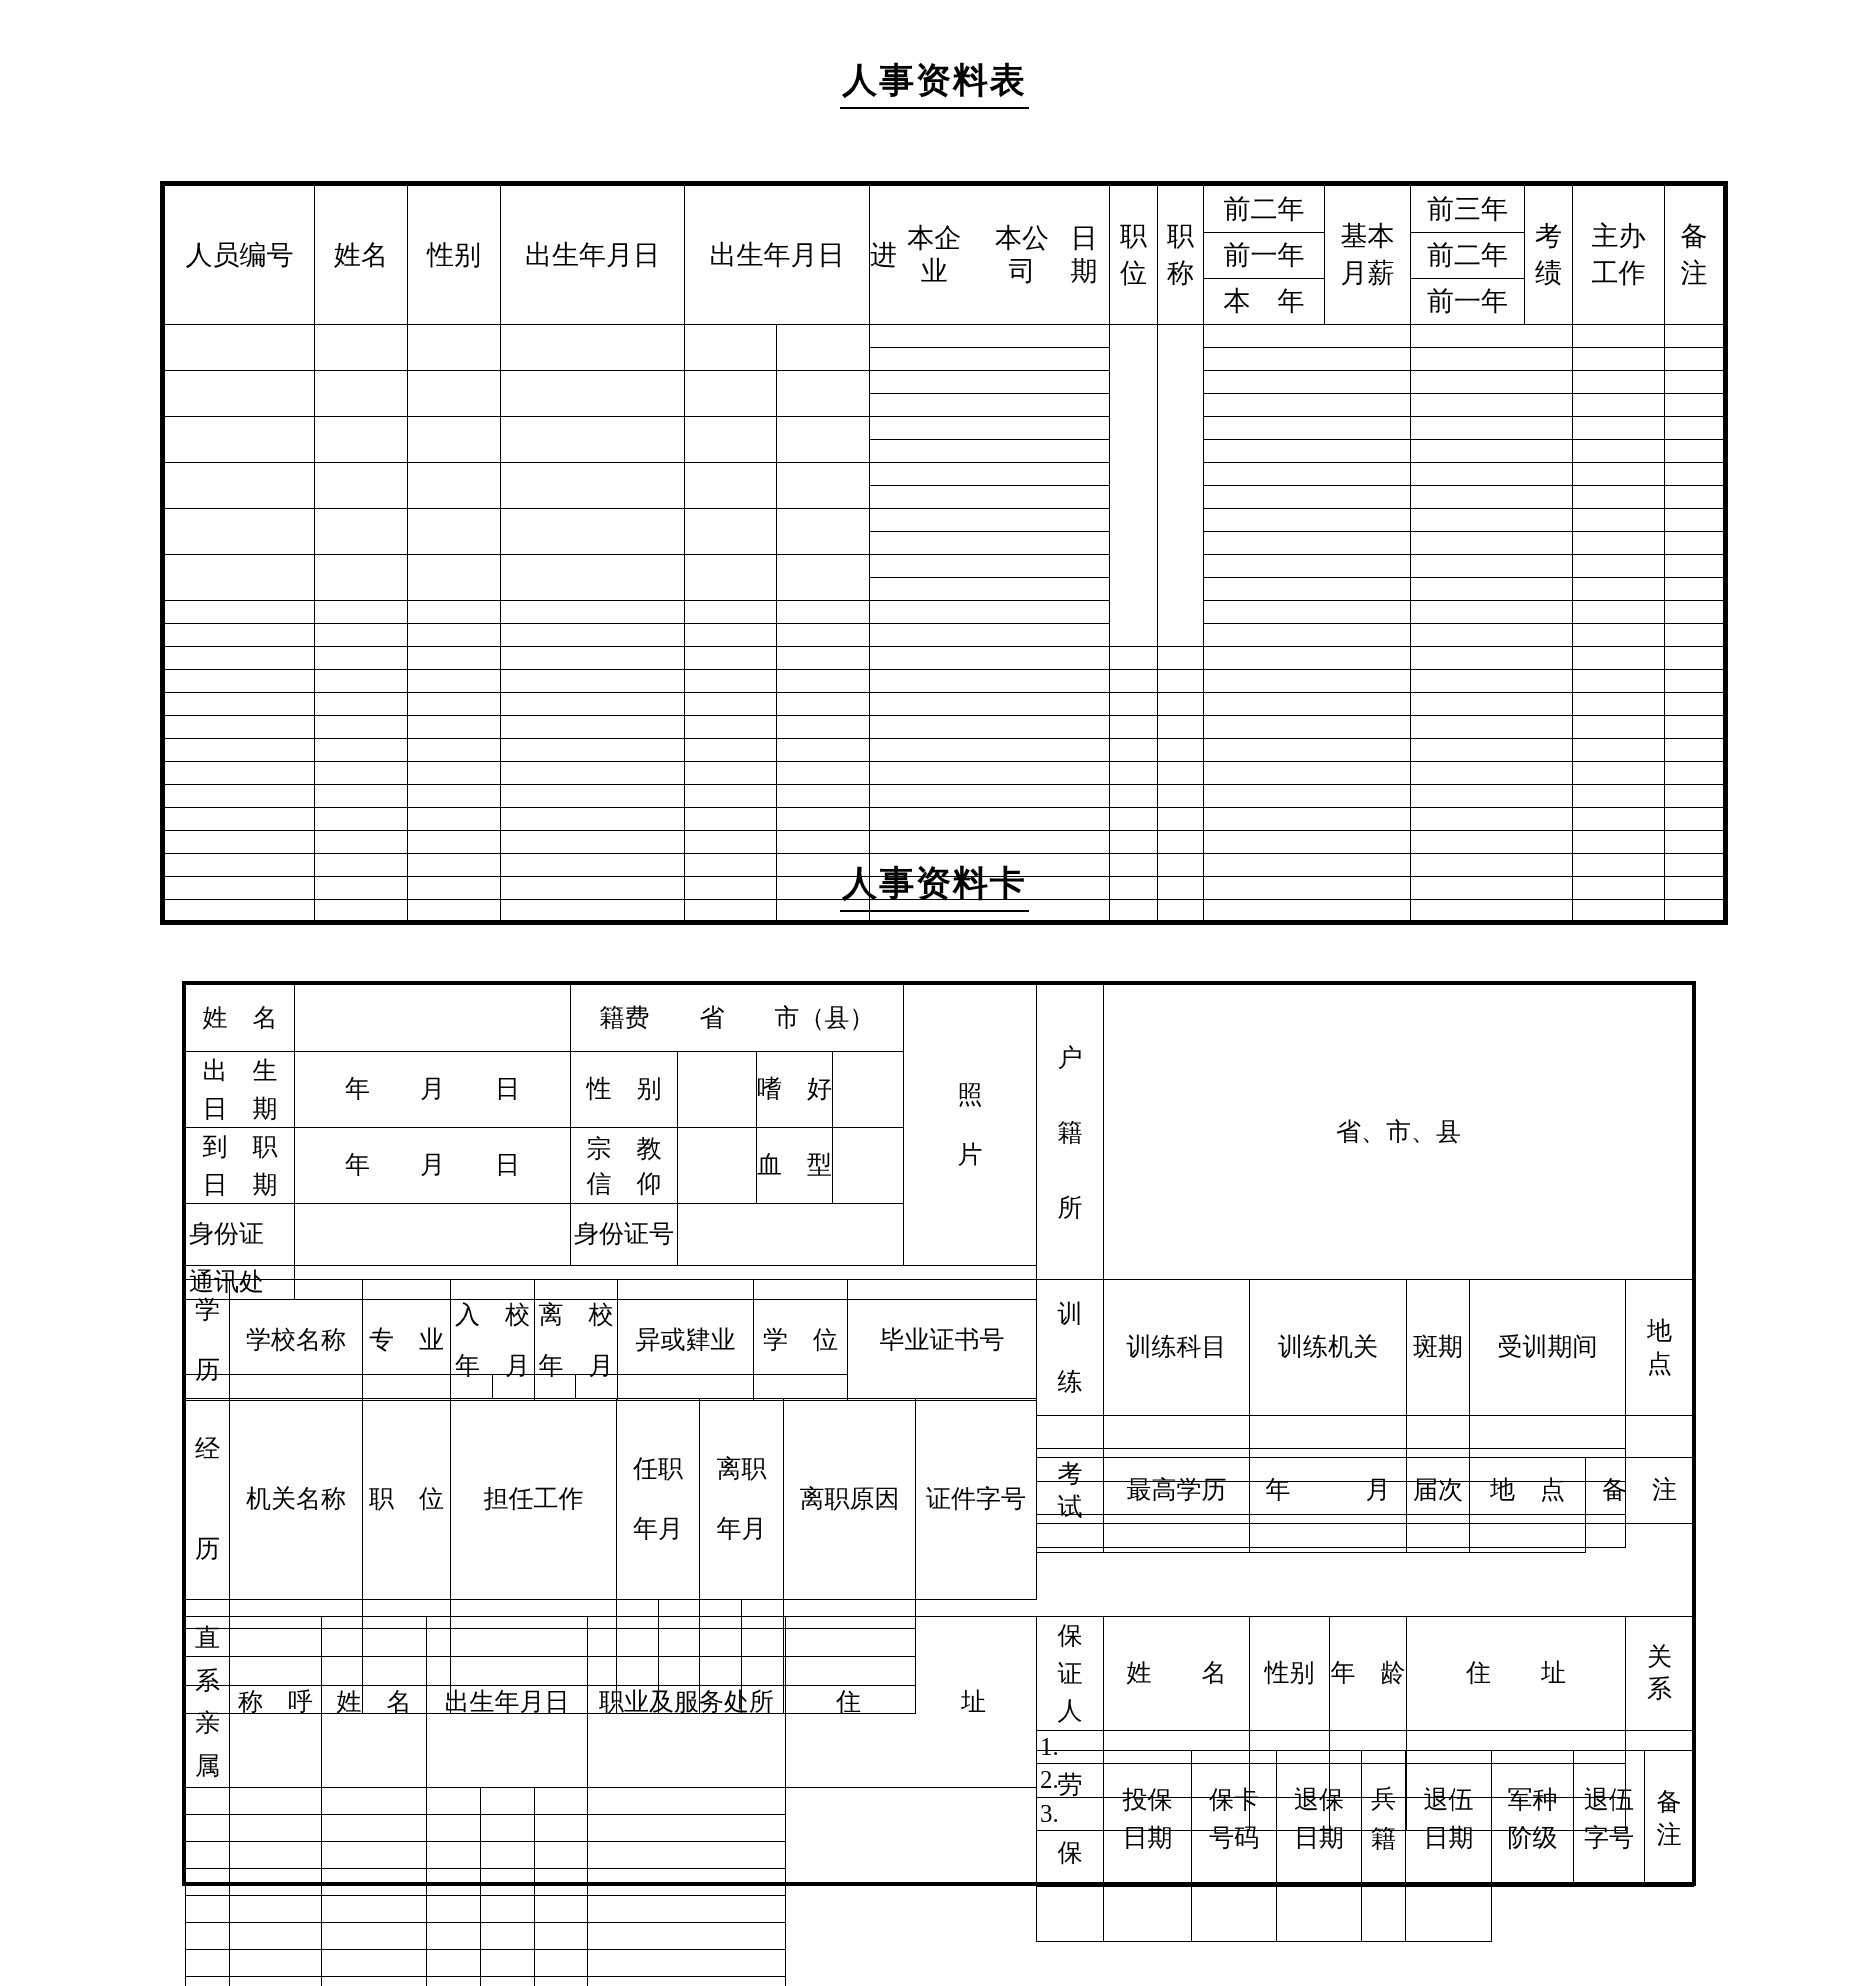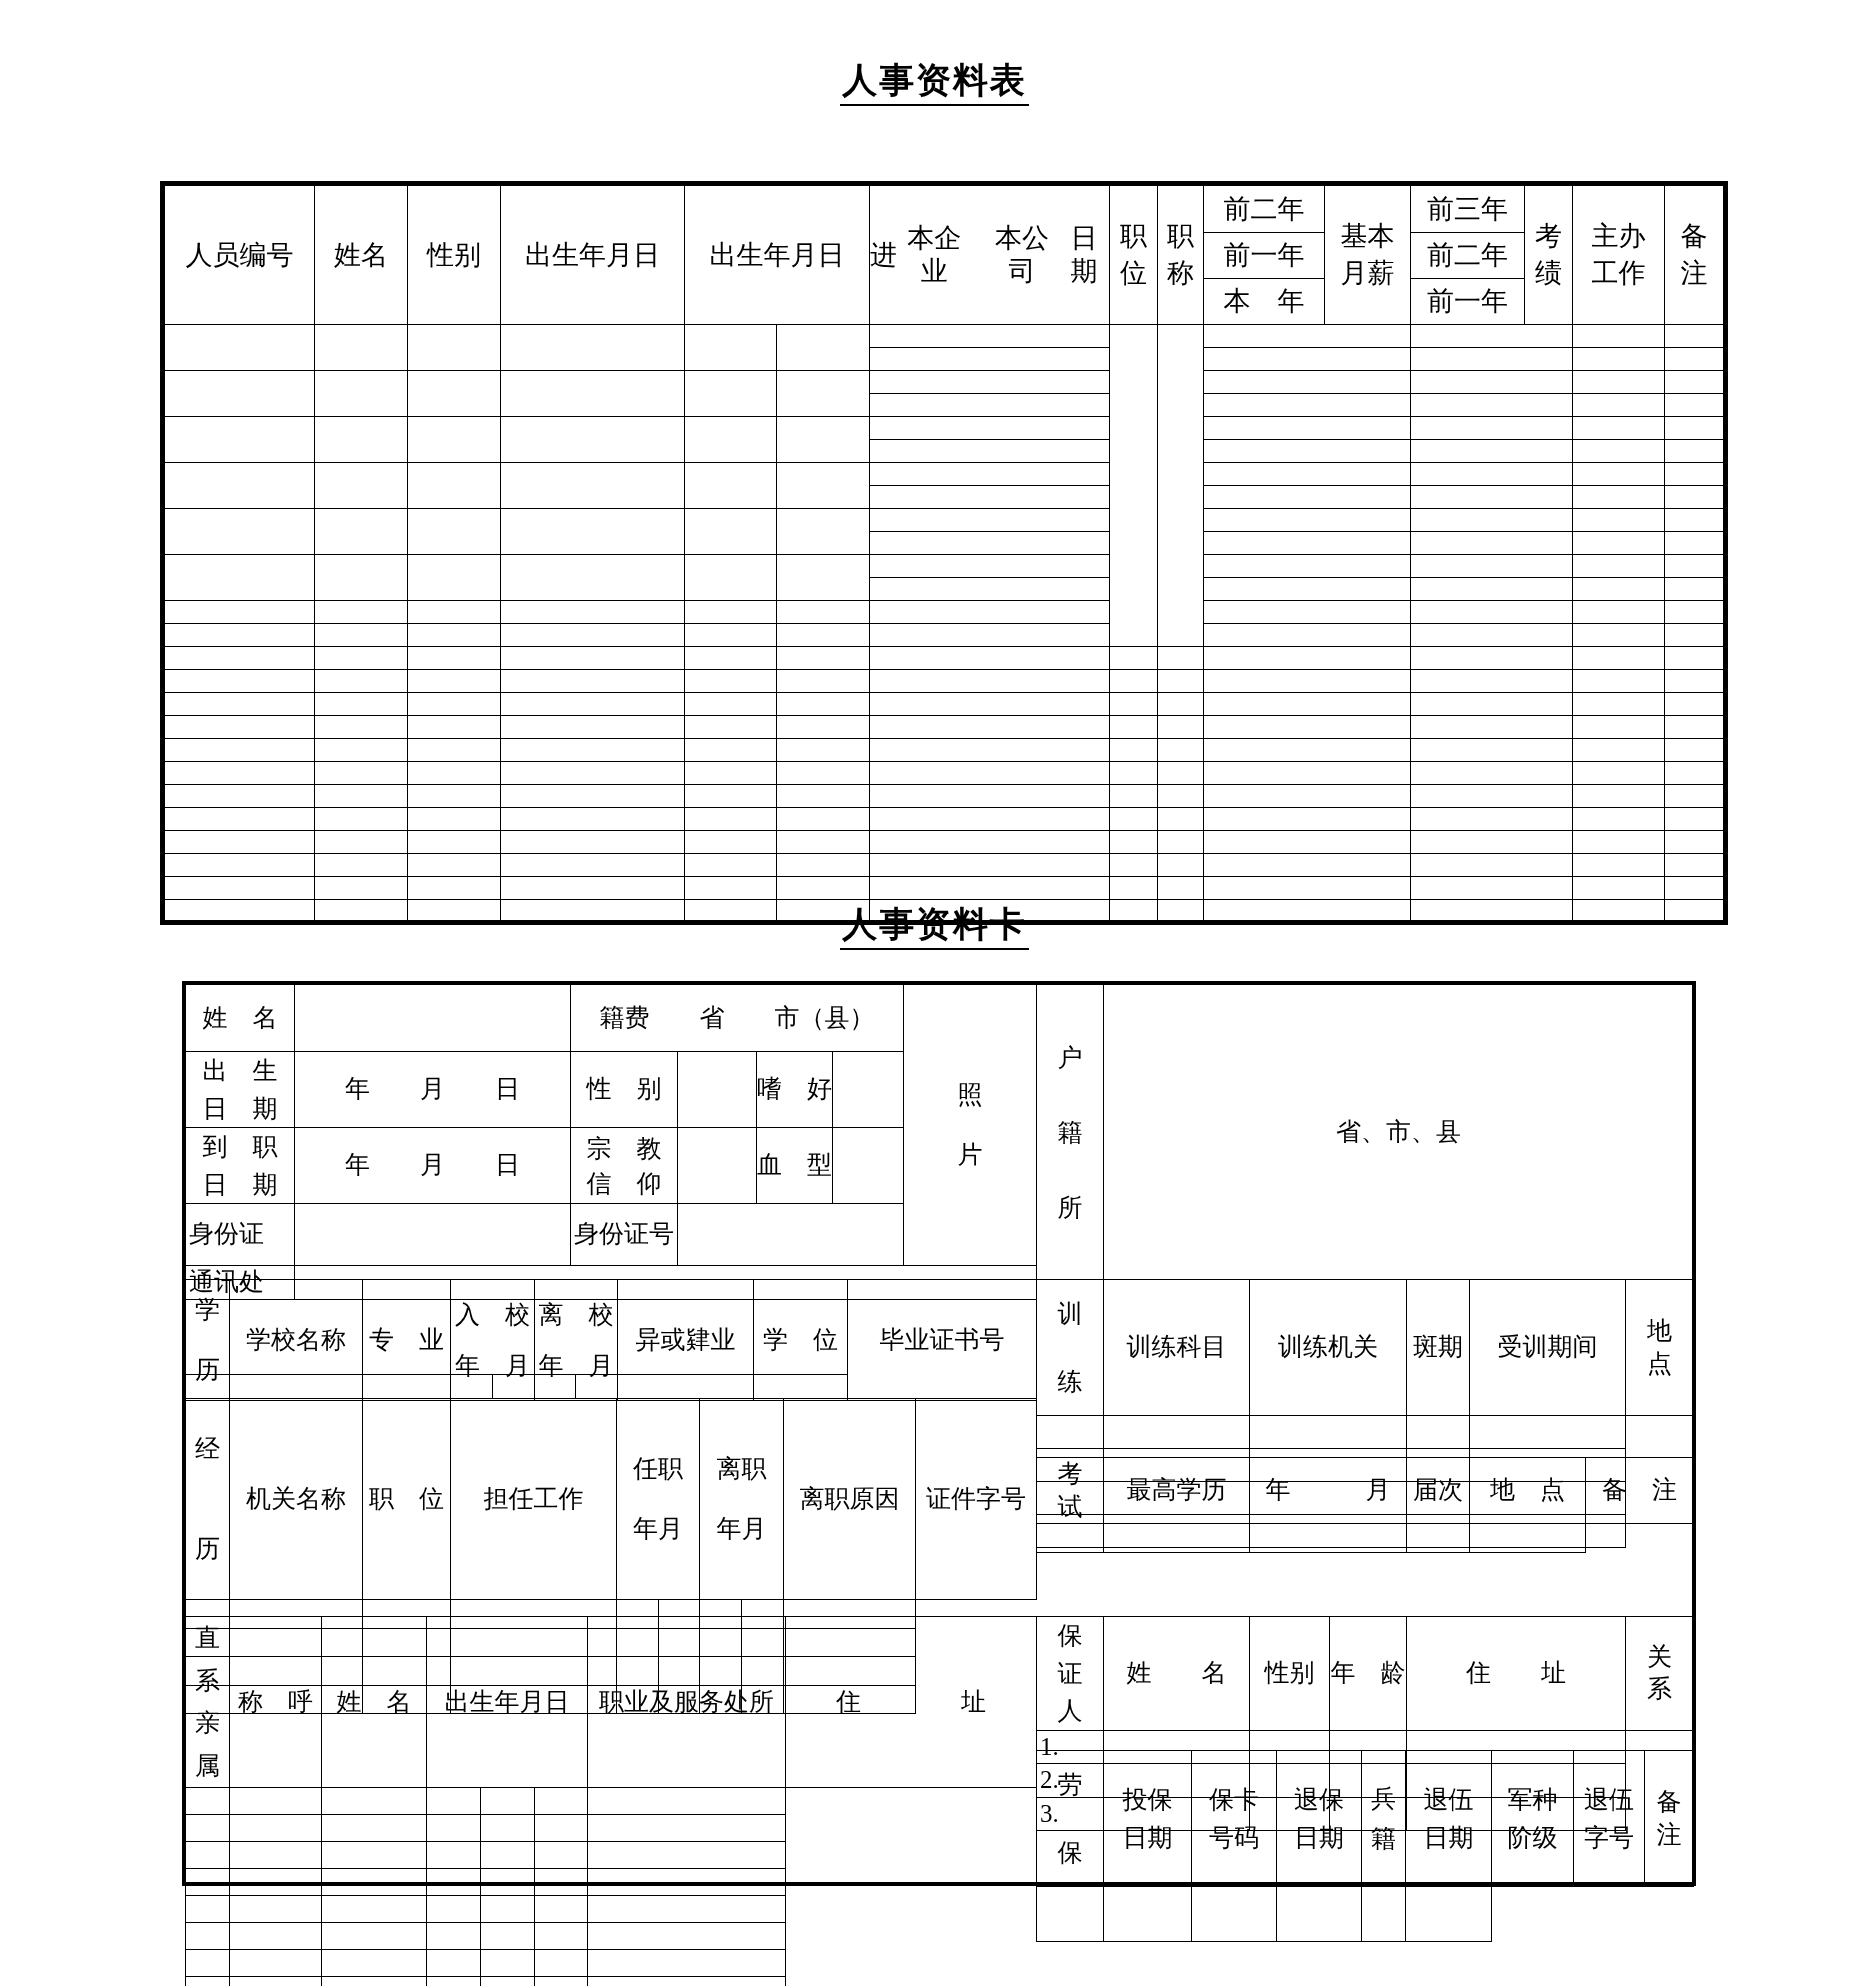--- a/index.html
+++ b/index.html
@@ -1,20 +1,20 @@
 <!DOCTYPE html>
 <html style="font-size:15px"><head>
 <meta charset="utf-8">
 <style>
   html,body{margin:0;padding:0;background:#fff;}
   body{width:1869px;height:1987px;position:relative;
        font-family:"Liberation Serif","DejaVu Serif",serif;color:#000;}
   .title{position:absolute;left:0;width:100%;text-align:center;
          font-size:35px;font-weight:bold;letter-spacing:1.9px;}
-  .title span{border-bottom:2.9px solid #000;padding:0 1.9px 3.8px 1.9px;}
+  .title span{border-bottom:2.9px solid #000;padding:0 1.9px 3.8px 1.9px;font-family:Liberation Mono, monospace;}
   table{border-collapse:collapse;table-layout:fixed;}
   td{border:1.9px solid #000;padding:0;text-align:center;vertical-align:middle;
      white-space:pre-line;overflow:hidden;line-height:1.3;}
   
   .t1{position:absolute;left:160px;top:181px;width:1562px;border:5.7px solid #000;
       font-size:27px;}
   .t1 thead td{line-height:1.35;}
   .t1 tbody tr{height:23px;}
   
   .t2wrap{position:absolute;left:185px;top:984px;width:1508px;height:899px;}
@@ -427,21 +427,21 @@
         <td></td>
         <td></td>
         <td colspan="2"></td>
         <td colspan="2"></td>
         <td></td>
         <td></td>
       </tr>
     </tbody>
 </table>
 
-<div class="title" style="top:901px"><span>人事资料卡</span></div>
+<div class="title" style="top:860px"><span>人事资料卡</span></div>
 
 <div class="t2wrap">
 
   <table style="left:0;top:0;width:851px">
     <colgroup>
       <col style="width:109px">
         <col style="width:276px">
         <col style="width:107px">
       <col style="width:79px">
         <col style="width:76px">

